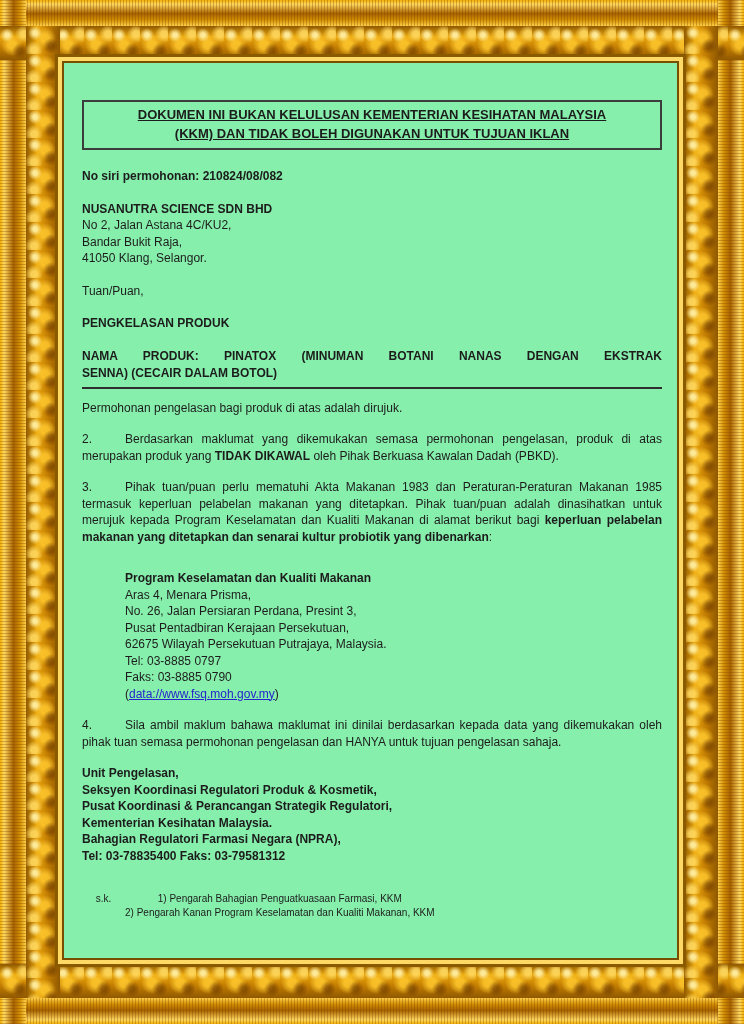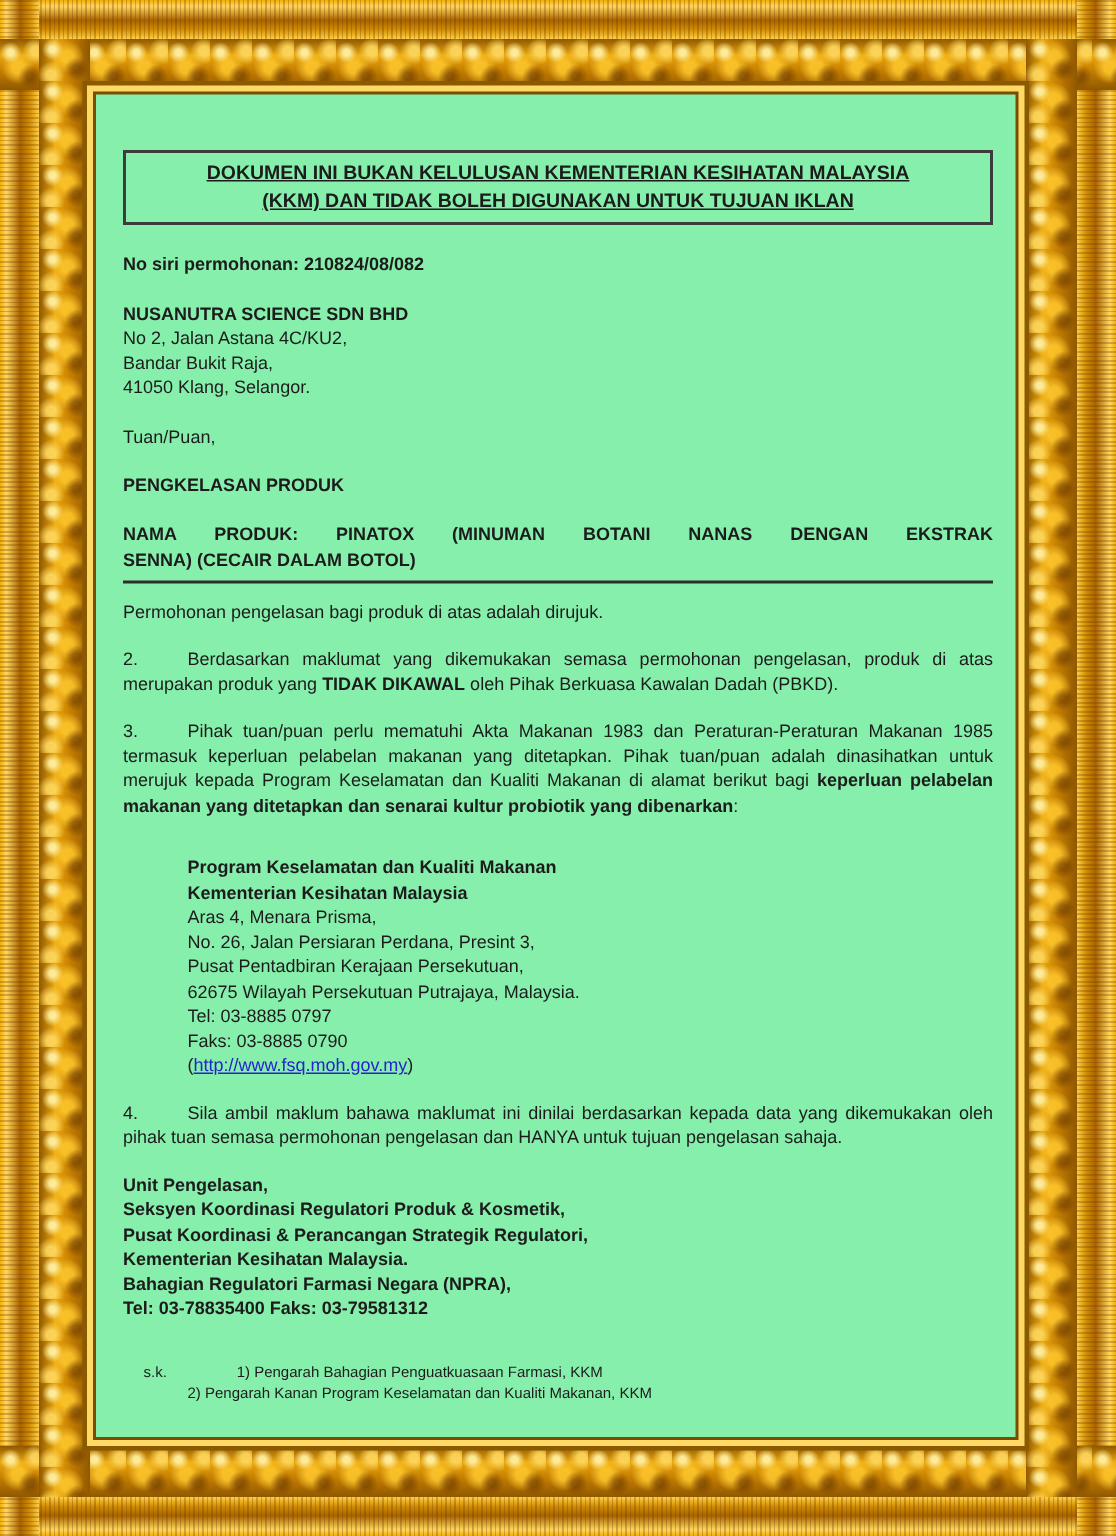--- a/index.html
+++ b/index.html
@@ -126,28 +126,27 @@
     <hr class="rule">
 
     <p class="para1">Permohonan pengelasan bagi produk di atas adalah dirujuk.</p>
 
     <p class="justify numbered mt15"><span class="num">2.</span><span>Berdasarkan maklumat yang dikemukakan semasa permohonan pengelasan, produk di atas merupakan produk yang </span><span class="bold">TIDAK DIKAWAL</span><span> oleh Pihak Berkuasa Kawalan Dadah (PBKD).</span></p>
 
     <p class="justify numbered mt15"><span class="num">3.</span><span>Pihak tuan/puan perlu mematuhi Akta Makanan 1983 dan Peraturan-Peraturan Makanan 1985 termasuk keperluan pelabelan makanan yang ditetapkan. Pihak tuan/puan adalah dinasihatkan untuk merujuk kepada Program Keselamatan dan Kualiti Makanan di alamat berikut bagi </span><span class="bold">keperluan pelabelan makanan yang ditetapkan dan senarai kultur probiotik yang dibenarkan</span><span>:</span></p>
 
     <div class="fsq">
       <div class="bold">Program Keselamatan dan Kualiti Makanan</div>
-      <div class="bold">Kementerian Kesihatan Malaysia</div>
       <div>Aras 4, Menara Prisma,</div>
       <div>No. 26, Jalan Persiaran Perdana, Presint 3,</div>
       <div>Pusat Pentadbiran Kerajaan Persekutuan,</div>
       <div>62675 Wilayah Persekutuan Putrajaya, Malaysia.</div>
       <div>Tel: 03-8885 0797</div>
       <div>Faks: 03-8885 0790</div>
-      <div><span>(</span><a class="link">http://www.fsq.moh.gov.my</a><span>)</span></div>
+      <div><span>(</span><a class="link">data://www.fsq.moh.gov.my</a><span>)</span></div>
     </div>
 
     <p class="justify numbered mt15"><span class="num">4.</span><span>Sila ambil maklum bahawa maklumat ini dinilai berdasarkan kepada data yang dikemukakan oleh pihak tuan semasa permohonan pengelasan dan HANYA untuk tujuan pengelasan sahaja.</span></p>
 
     <div class="sig">
       <div>Unit Pengelasan,</div>
       <div>Seksyen Koordinasi Regulatori Produk &amp; Kosmetik,</div>
       <div>Pusat Koordinasi &amp; Perancangan Strategik Regulatori,</div>
       <div>Kementerian Kesihatan Malaysia.</div>
       <div>Bahagian Regulatori Farmasi Negara (NPRA),</div>

